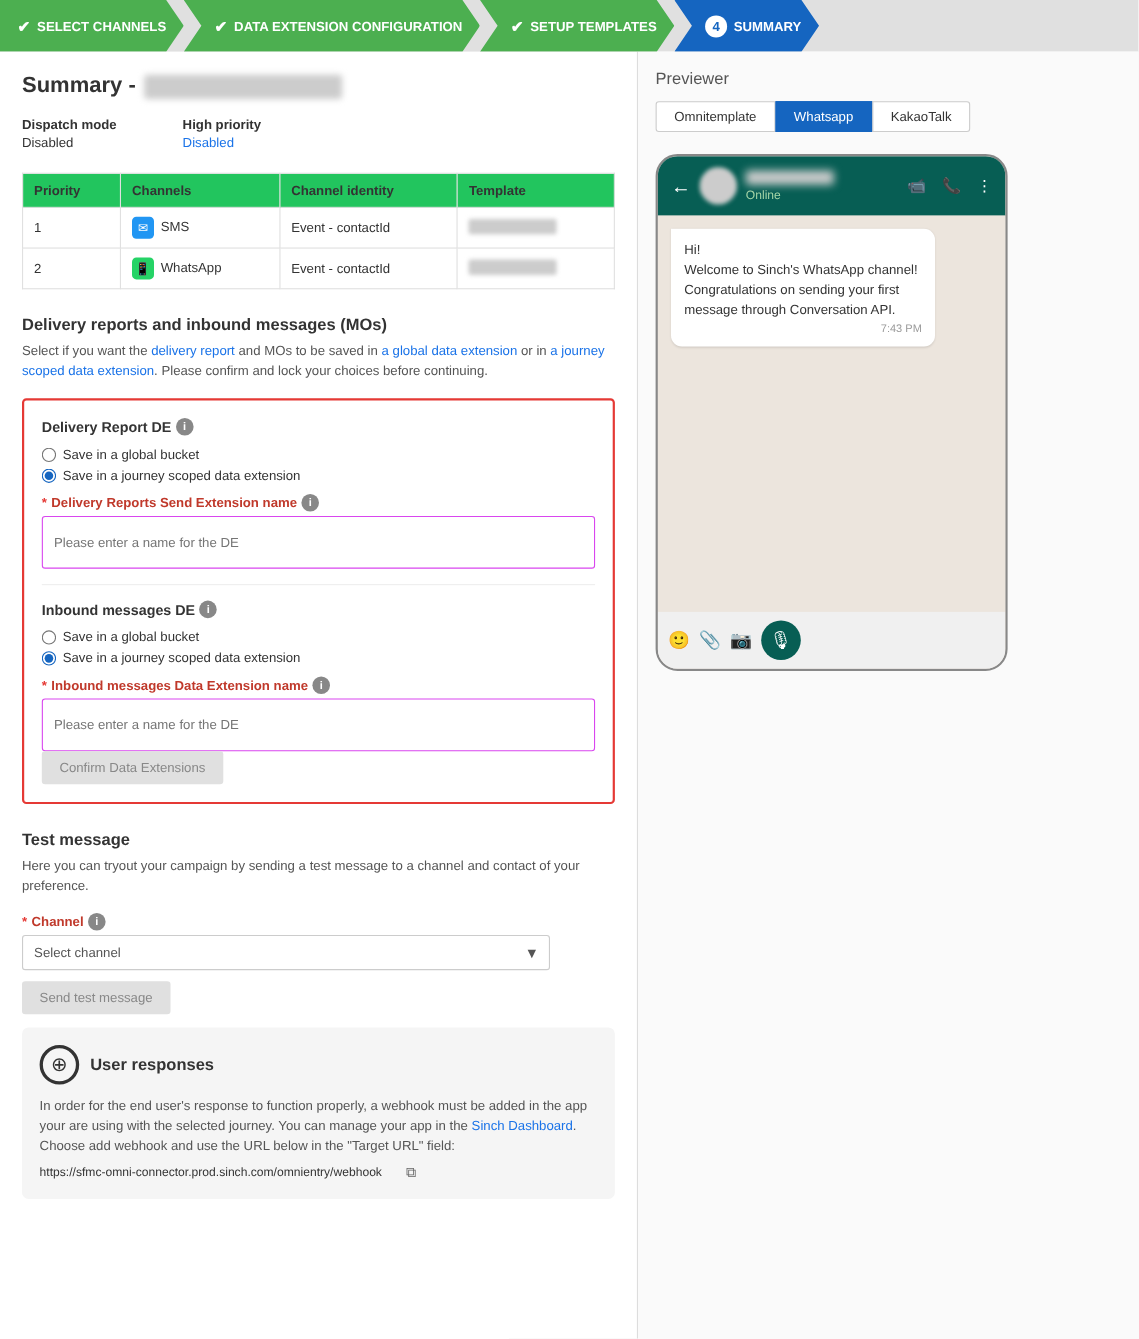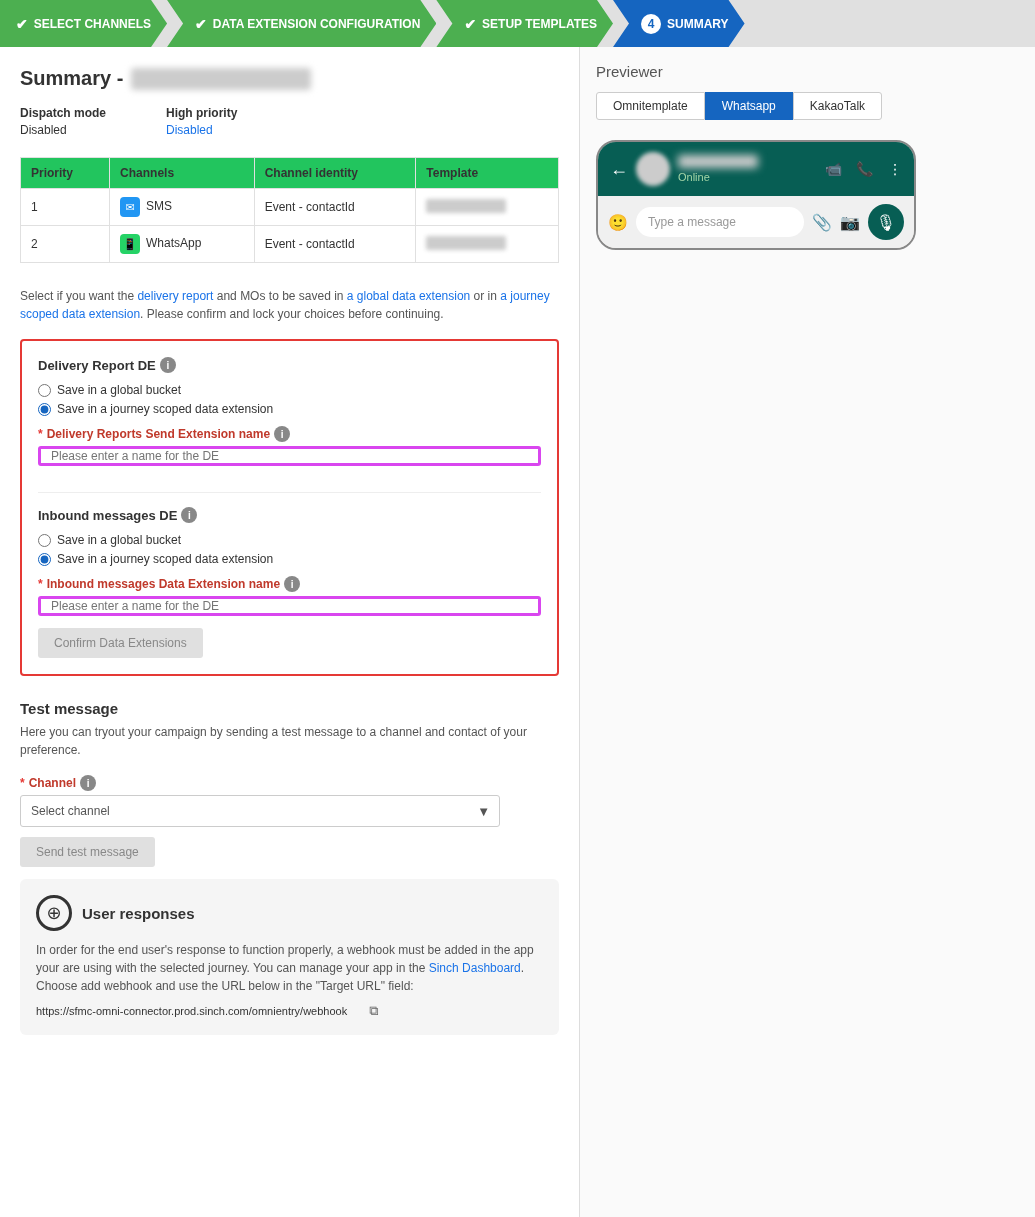--- a/index.html
+++ b/index.html
@@ -176,27 +176,26 @@
       font-weight: bold;
       margin-bottom: 4px;
       display: flex;
       align-items: center;
       gap: 4px;
     }
     .field-label span.required { color: #e53935; }
 
     .text-input {
       width: 100%;
-      padding: 0 10px;
-      border: 3px solid #d946ef;
+      padding: 16px 10px;
+      border: 1px solid #d946ef;
       border-radius: 3px;
       font-size: 12px;
       color: #999;
       outline: none;
-      margin-bottom: 12px;
     }
 
     .divider { height: 1px; background: #eee; margin: 14px 0; }
 
     .btn-confirm {
       background: #e0e0e0;
       color: #888;
       border: none;
       padding: 8px 16px;
       font-size: 12px;
@@ -472,20 +471,21 @@
           <td>2</td>
           <td>
             <span class="channel-icon whatsapp-icon">📱</span>WhatsApp
           </td>
           <td>Event - contactId</td>
           <td><span class="blurred-cell"></span></td>
         </tr>
       </tbody>
     </table>
 
+    <div class="section-title">Delivery reports and inbound messages (MOs)</div>
     <p class="section-desc">
       Select if you want the <a>delivery report</a> and MOs to be saved in <a>a global data extension</a> or in <a>a journey scoped data extension</a>. Please confirm and lock your choices before continuing.
     </p>
 
     <div class="de-box">
 
       
       <div class="de-subtitle">
         <span>Delivery Report DE</span>
         <span class="info-icon">i</span>
@@ -586,26 +586,29 @@
           <span class="phone-contact-name"></span>
           <span class="phone-status">Online</span>
         </div>
         <div class="phone-icons">
           <span>📹</span>
           <span>📞</span>
           <span>⋮</span>
         </div>
       </div>
 
+      <div class="phone-body">
+        <div class="message-bubble">
+          <div class="message-text">Hi!<br>Welcome to Sinch's WhatsApp channel! Congratulations on sending your first message through Conversation API.</div>
+          <div class="message-time">7:43 PM</div>
+        </div>
+      </div>
 
       <div class="phone-footer">
         <span class="footer-icon">🙂</span>
-        <div class="phone-footer-input">
-          <span>Type a message</span>
-        </div>
         <span class="footer-icon">📎</span>
         <span class="footer-icon">📷</span>
         <div class="send-btn">🎙</div>
       </div>
     </div>
   </div>
 
 </div>
 
 </body></html>

